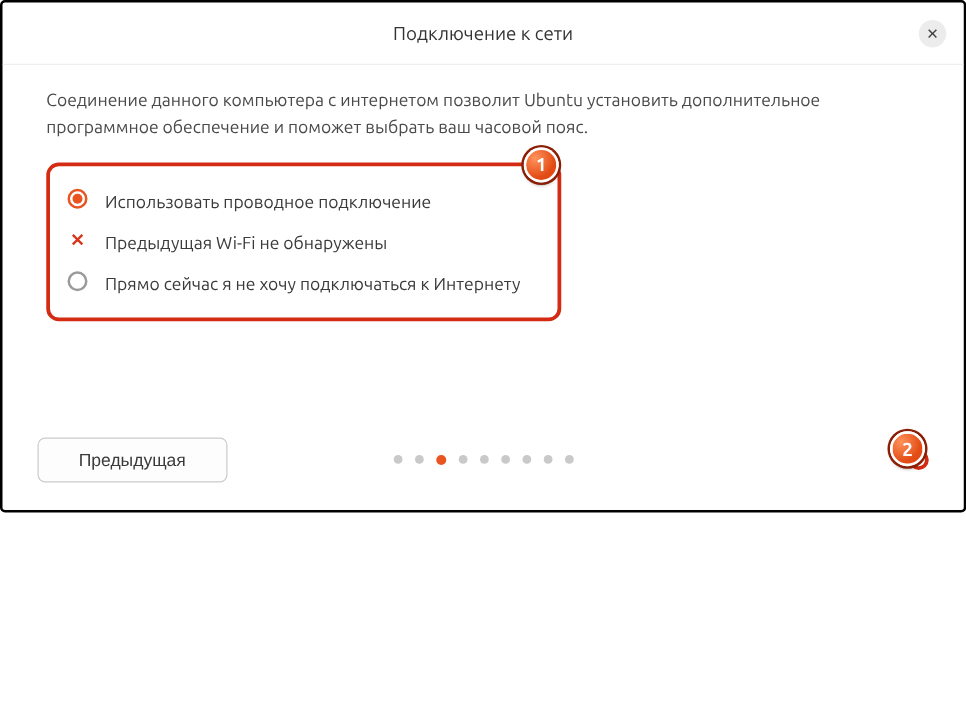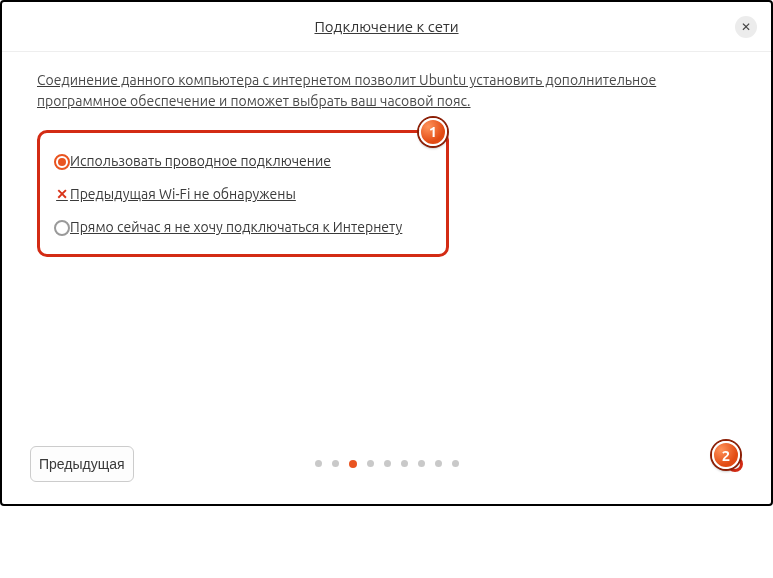--- a/index.html
+++ b/index.html
@@ -1,26 +1,25 @@
 <!DOCTYPE html>
 <html><head>
 <meta charset="utf-8">
 <style>
   * { box-sizing: border-box; margin: 0; padding: 0; }
   html, body { width: 773px; height: 578px; font-family: Ubuntu, "Segoe UI", Arial, sans-serif; background: #fff; }
   body { position: relative; color: #3b3b3b; }
 
   .outer {
-    width: 773px; height: 506px;
+    width: 773px; height: 410px;
     border: 2px solid #000;
     border-radius: 4px;
     background: #fff;
     position: relative;
     overflow: hidden;
-    text-decoration: underline;
   }
 
   .header {
     height: 50px;
     display: flex;
     align-items: center;
     justify-content: center;
     position: relative;
     border-bottom: 1px solid #eee;
   }
@@ -51,21 +50,22 @@
 
   .options-box {
     position: relative;
     width: 412px;
     border: 3px solid #d32b14;
     border-radius: 10px;
     padding: 12px 14px 10px 14px;
   }
   .opt-row {
     display: flex;
-    align-items: center;
+    align-items: flex-start;
+    gap: 14px;
     padding: 6px 0;
     font-size: 14px;
     color: #3a3a3a;
     cursor: pointer;
   }
   .opt-row.nonclick { cursor: default; }
   .radio {
     width: 16px; height: 16px;
     border: 2px solid #9a9a9a;
     border-radius: 50%;
@@ -106,21 +106,21 @@
   .footer {
     position: absolute;
     bottom: 22px; left: 28px; right: 28px;
     display: flex;
     align-items: center;
     justify-content: space-between;
   }
   .btn {
     border: 1px solid #ccc;
     border-radius: 6px;
-    padding: 9px 8px;
+    padding: 9px 32px;
     font-size: 14px;
     color: #3a3a3a;
     background: #fdfdfd;
     cursor: pointer;
   }
 
   .next-wrap {
     position: relative;
     border: 3px solid #d32b14;
     border-radius: 10px;

